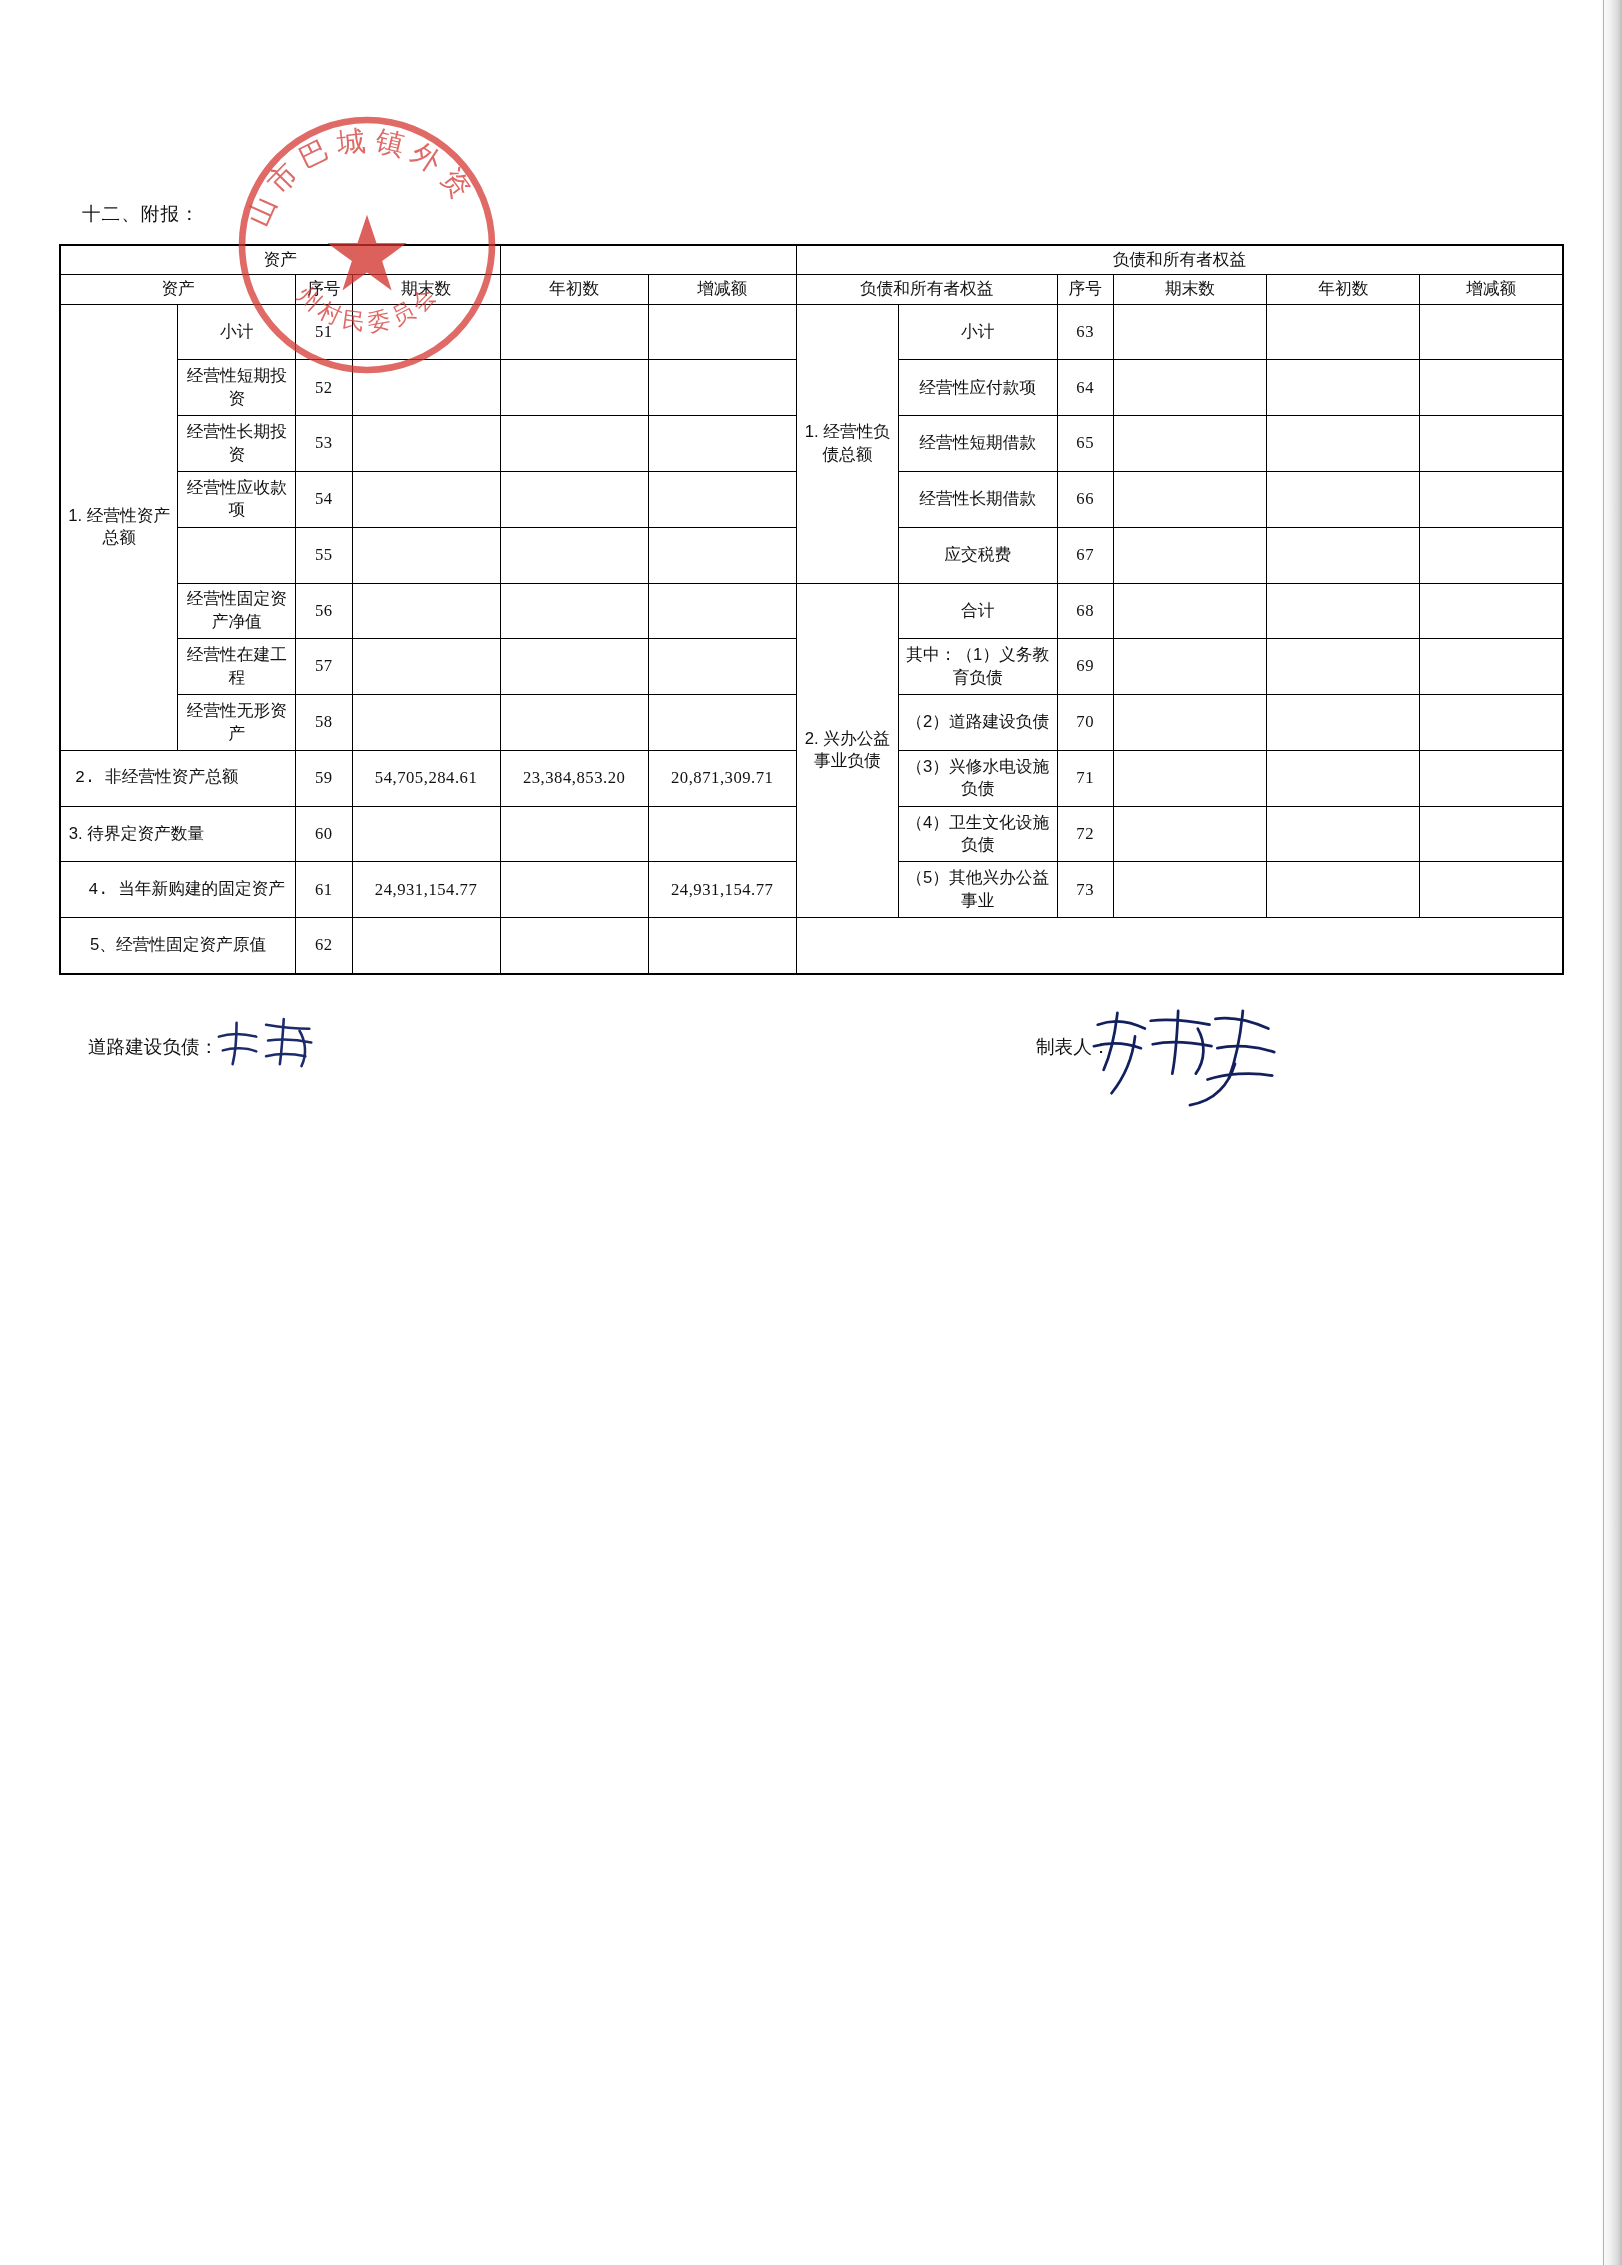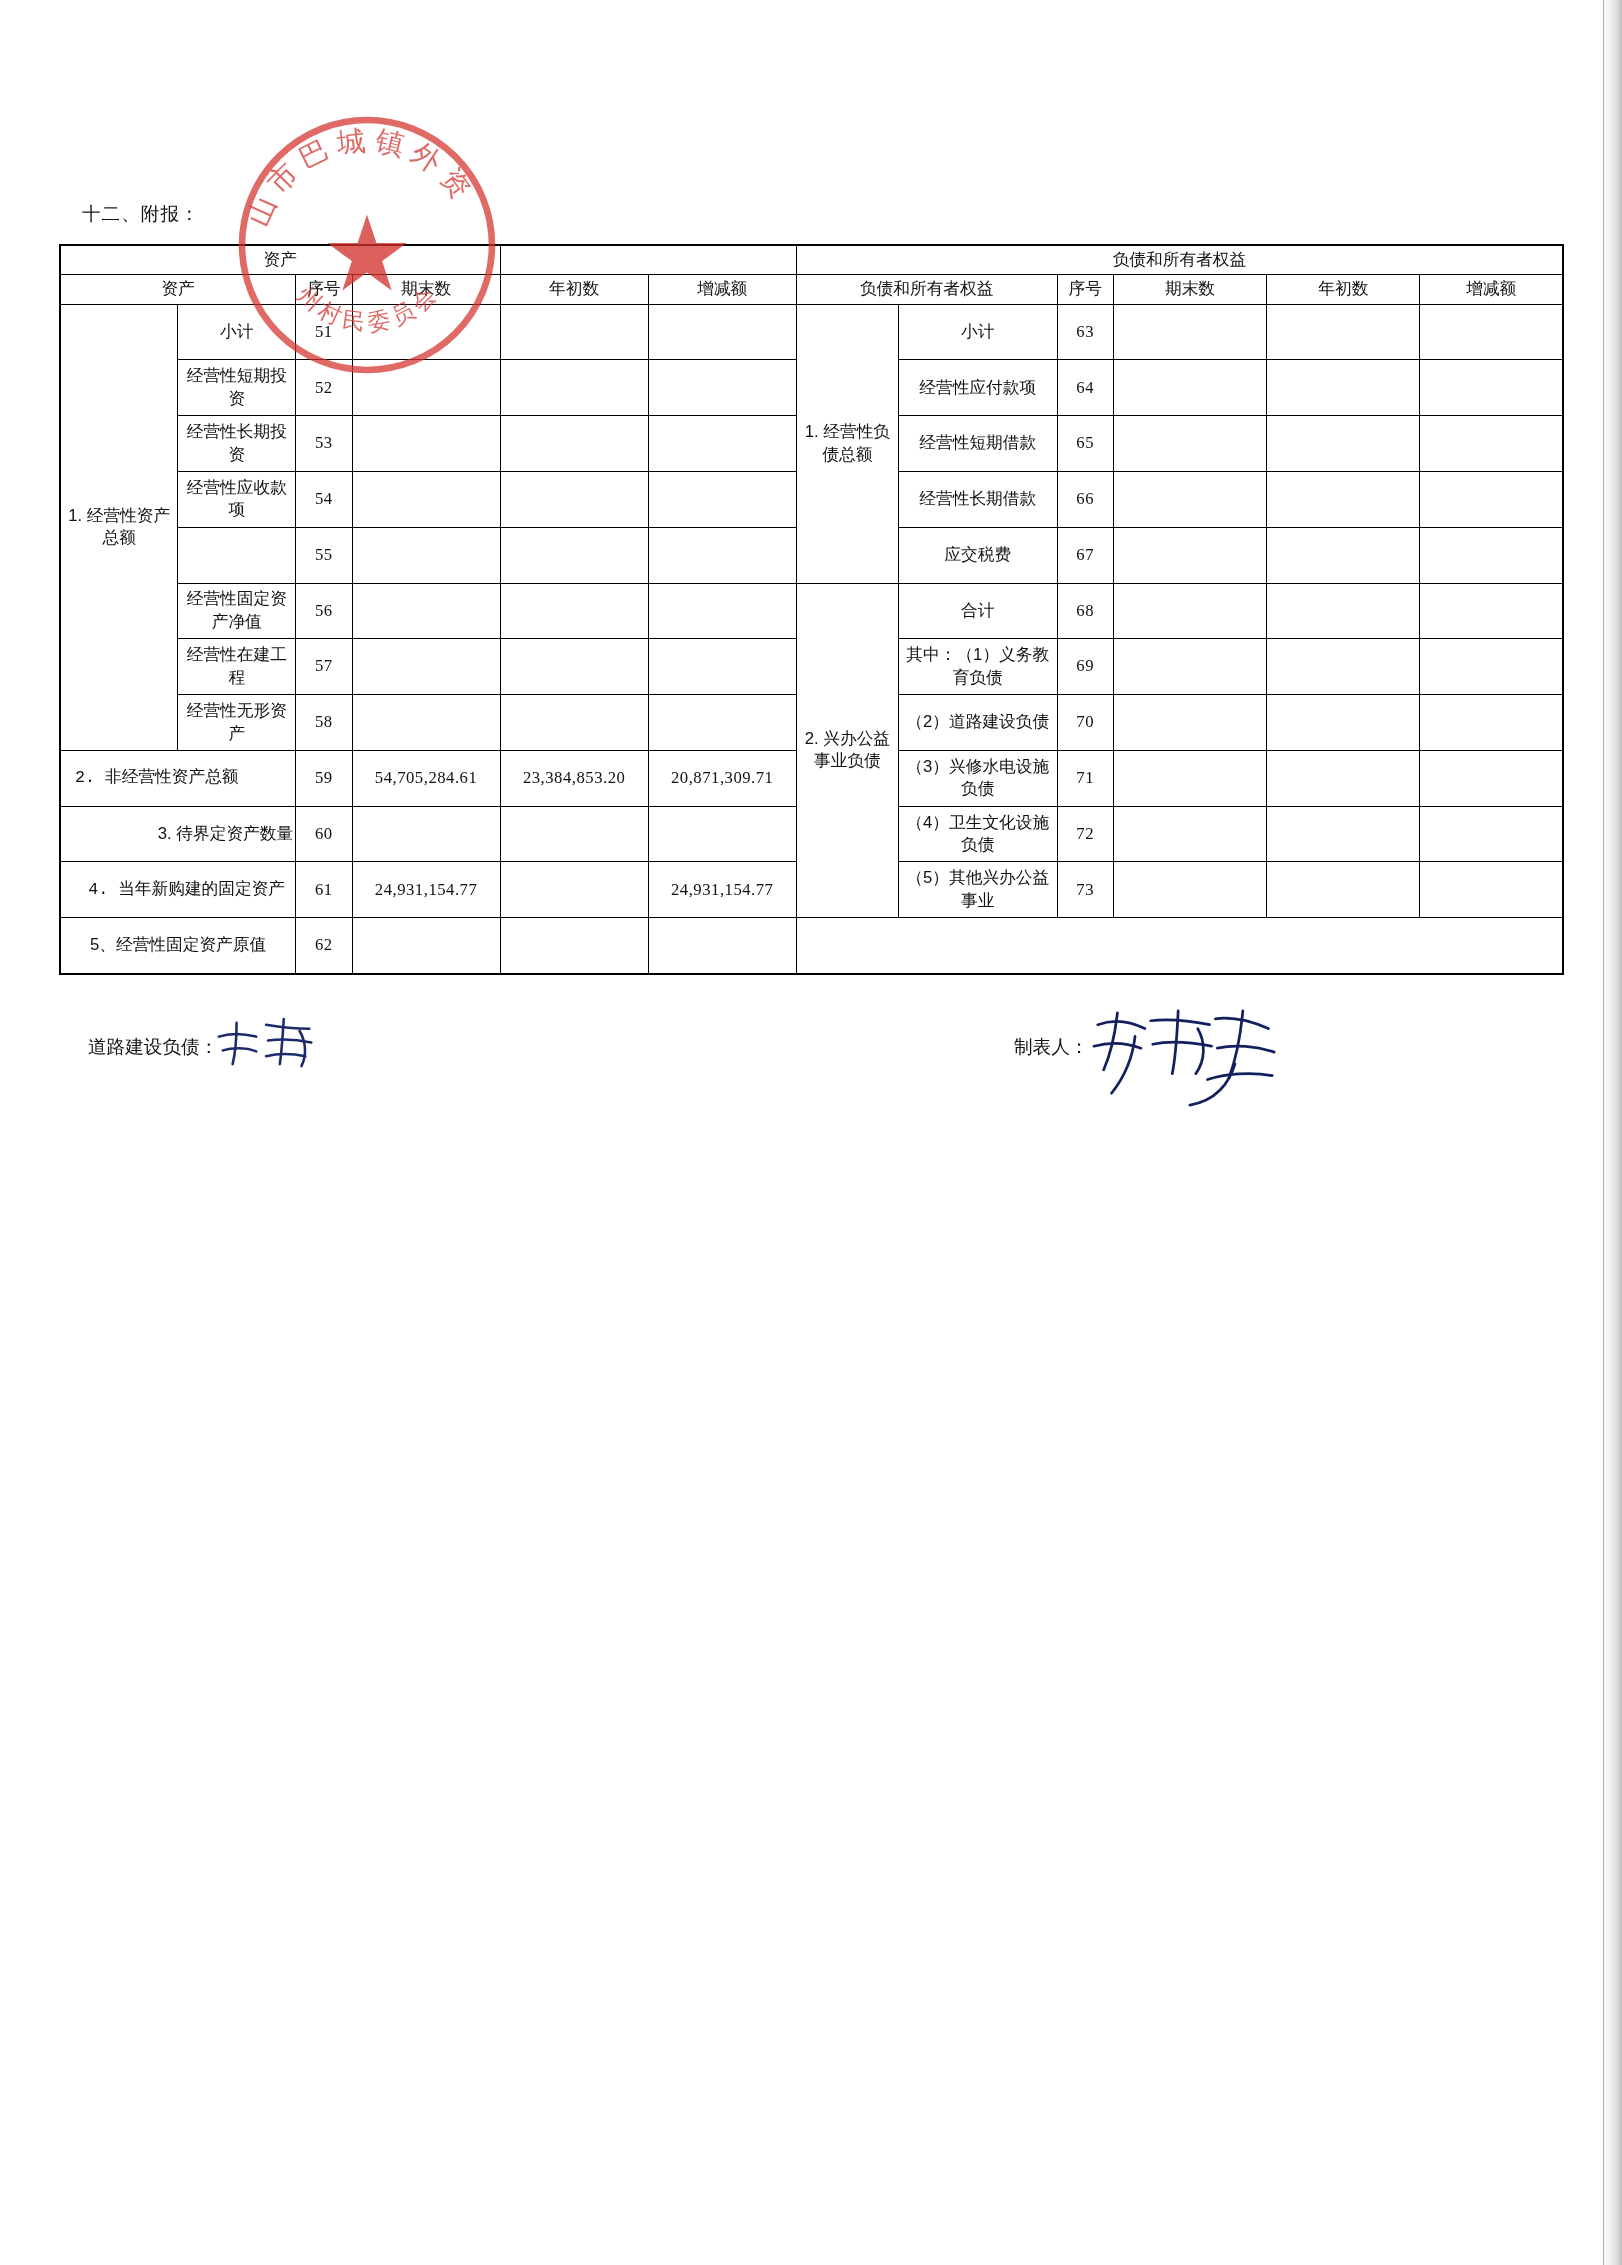--- a/index.html
+++ b/index.html
@@ -95,21 +95,21 @@
     height: 59px;
   }
   .sign-left {
     position: absolute;
     left: 88px;
     top: 0;
     font-size: 18.6px;
   }
   .sign-right {
     position: absolute;
-    left: 1014px;
+    left: 1036px;
     top: 0;
     font-size: 18.6px;
   }
 
   
   .sig {
     position: absolute;
   }
   .sig1 { left: 211px; top: -27.4px; }
   .sig2 { left: 1088px; top: -31px; }
@@ -282,21 +282,21 @@
       <td class="num">23,384,853.20</td>
       <td class="num">20,871,309.71</td>
       <td class="vlabel narrow">（3）兴修水电设施负债</td>
       <td class="num">71</td>
       <td class="num"></td>
       <td class="num"></td>
       <td class="num outer-r"></td>
     </tr>
 
     <tr class="rowtall">
-      <td class="outer-l vlabel" colspan="2" style="text-align:right; padding-left:7.8px;">3. 待界定资产数量</td>
+      <td class="outer-l vlabel" colspan="2" style="text-align:left; padding-left:7.8px;">3. 待界定资产数量</td>
       <td class="num">60</td>
       <td class="num"></td>
       <td class="num"></td>
       <td class="num"></td>
       <td class="vlabel narrow">（4）卫生文化设施负债</td>
       <td class="num">72</td>
       <td class="num"></td>
       <td class="num"></td>
       <td class="num outer-r"></td>
     </tr>

